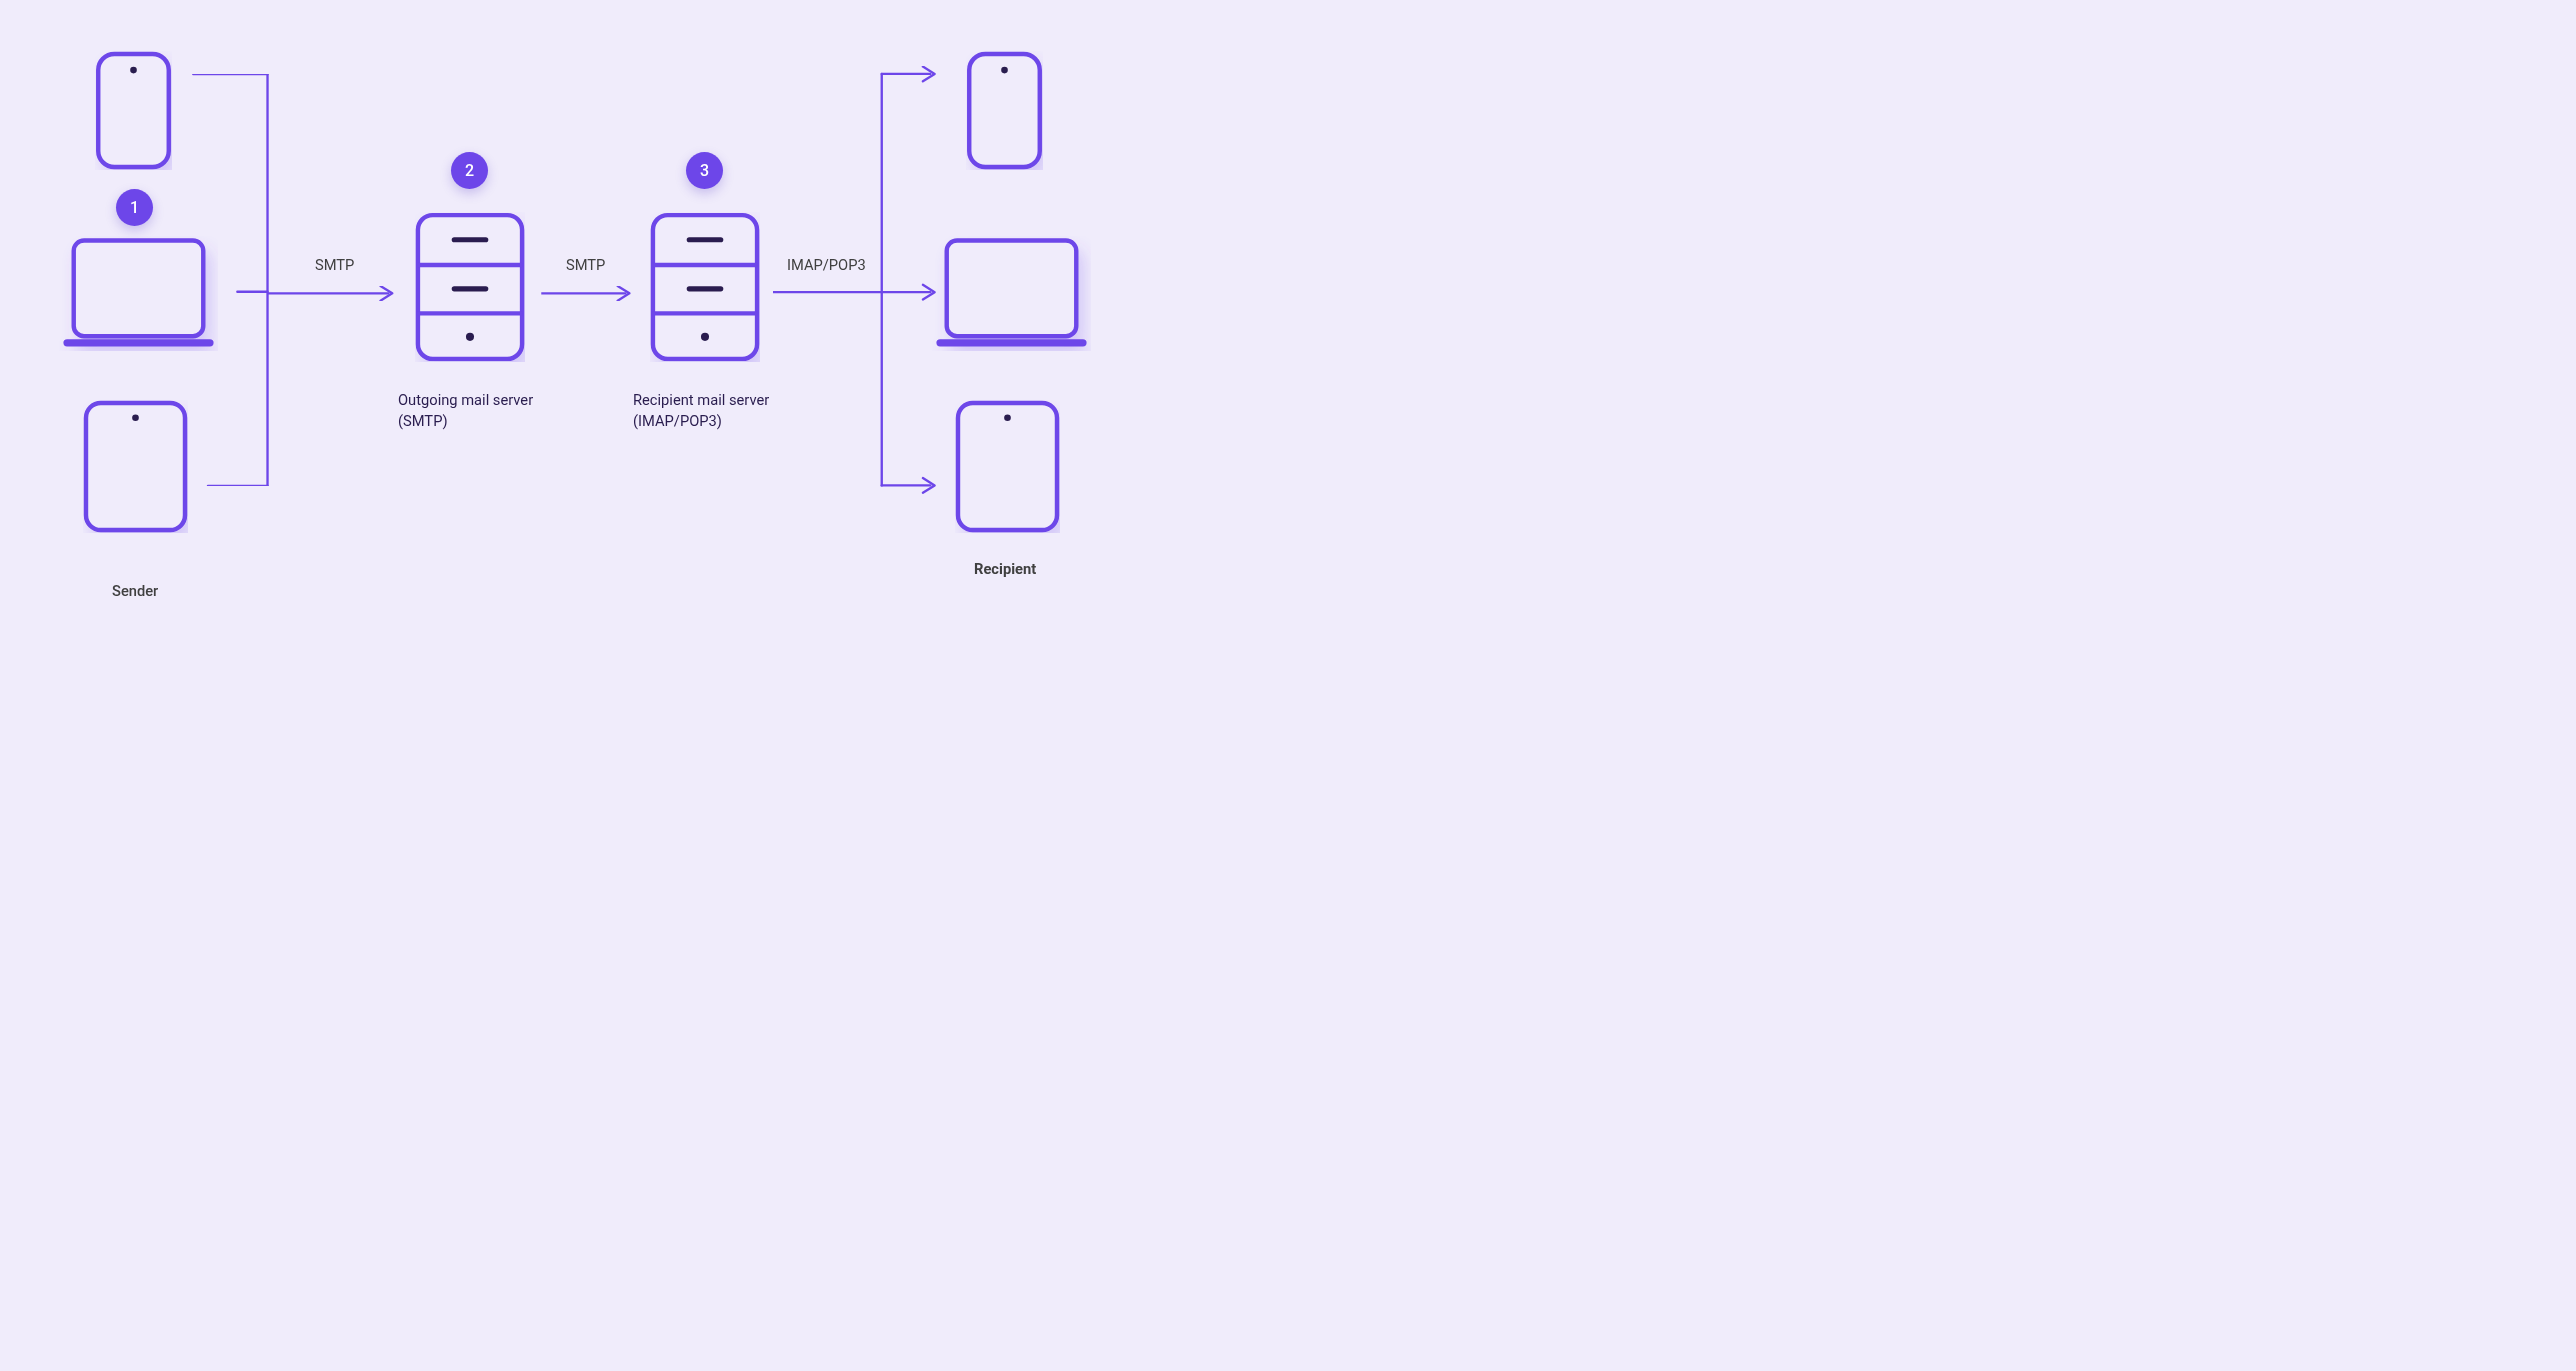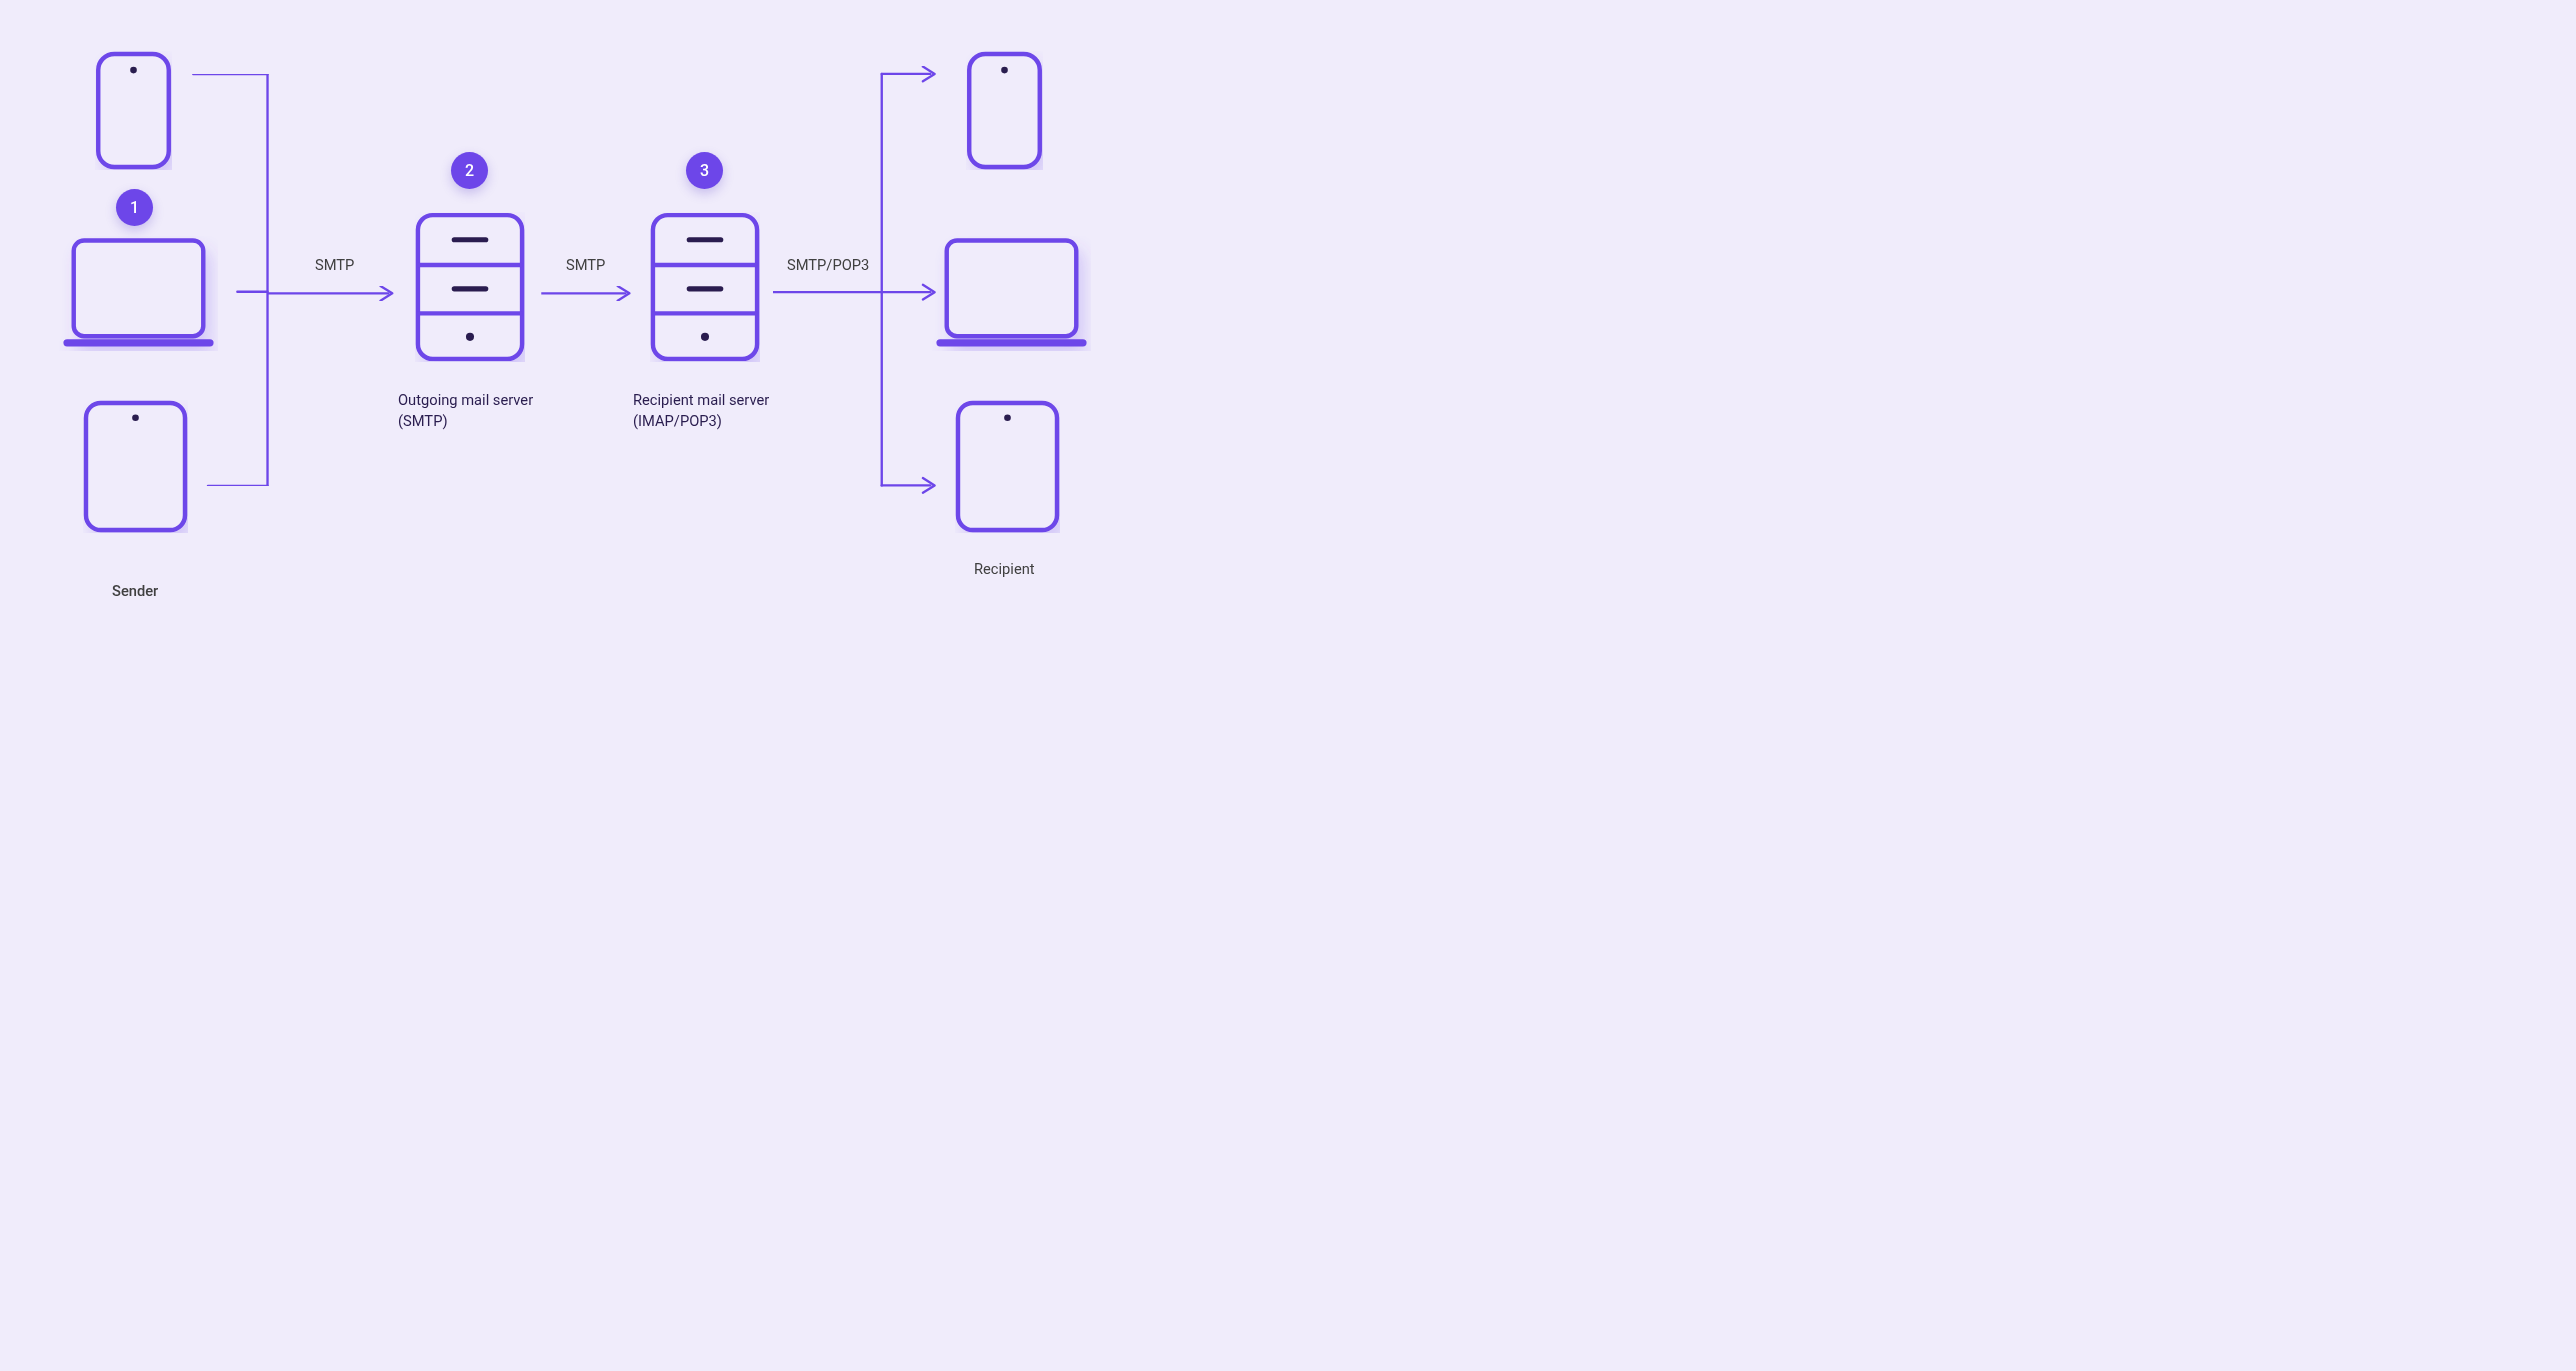--- a/index.html
+++ b/index.html
@@ -170,21 +170,21 @@
         <rect x="50" y="101" width="50" height="7" rx="3.5" fill="#2a1d4f"></rect>
         <circle cx="75" cy="170" r="5.5" fill="#2a1d4f"></circle>
       </g>
     </svg>
   </div>
   <div class="sublabel" style="left:633px; top:390px; width:147px;">
     <span>Recipient mail server</span><br>
     <span>(IMAP/POP3)</span>
   </div>
 
-  <div class="label" style="left:787px; top:256px;">SMTP/POP3</div>
+  <div class="label" style="left:787px; top:256px;">IMAP/POP3</div>
 
   <div class="icon" style="left:773px; top:66px;">
     <svg width="169" height="442" viewBox="0 0 230 600">
       <g stroke="#6d46e9" stroke-width="3.2" fill="none" stroke-linecap="round" stroke-linejoin="round">
 
         <line x1="0" y1="307" x2="148" y2="307"></line>
 
         <line x1="148" y1="10" x2="148" y2="570"></line>
 
         <line x1="148" y1="10" x2="214" y2="10"></line>
@@ -230,16 +230,16 @@
       <defs>
           <filter id="ds8" x="-30%" y="-20%" width="160%" height="160%">
         <feDropShadow dx="8" dy="14" stdDeviation="10" flood-color="#6d46e9" flood-opacity="0.22"></feDropShadow>
       </filter>
         </defs>
       <rect x="4" y="4" width="134" height="172" rx="20" fill="#f0ecfb" stroke="#6d46e9" stroke-width="6" filter="url(#ds8)"></rect>
       <circle cx="71" cy="24" r="4.5" fill="#2a1d4f"></circle>
     </svg>
   </div>
 
-  <div class="label" style="left:974px; top:560px; font-weight:400;">Recipient</div>
+  <div class="label" style="left:974px; top:560px; font-weight:700;">Recipient</div>
 
 </div>
 
 
 </body></html>

